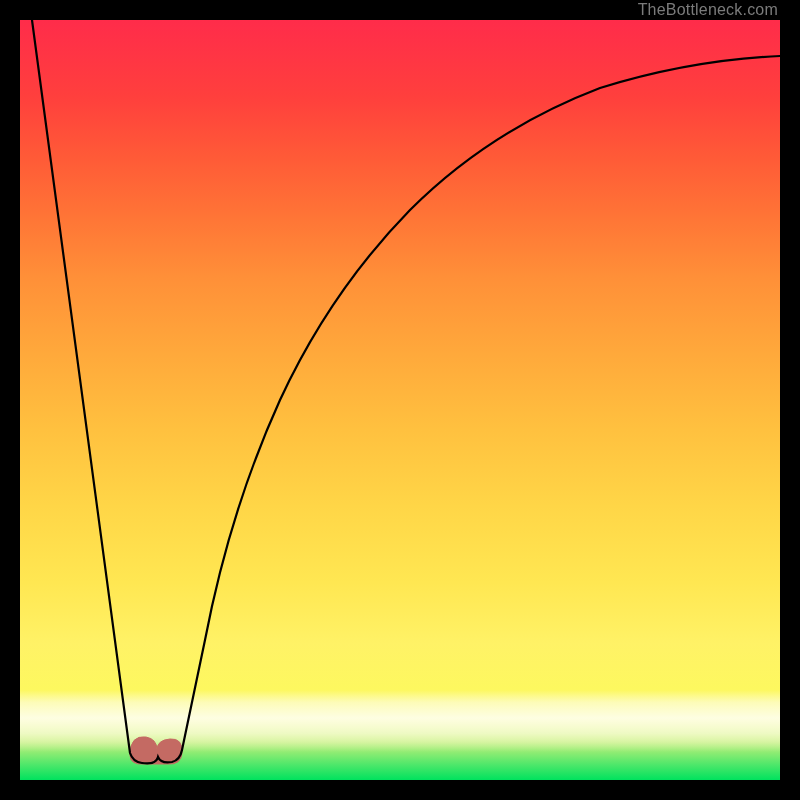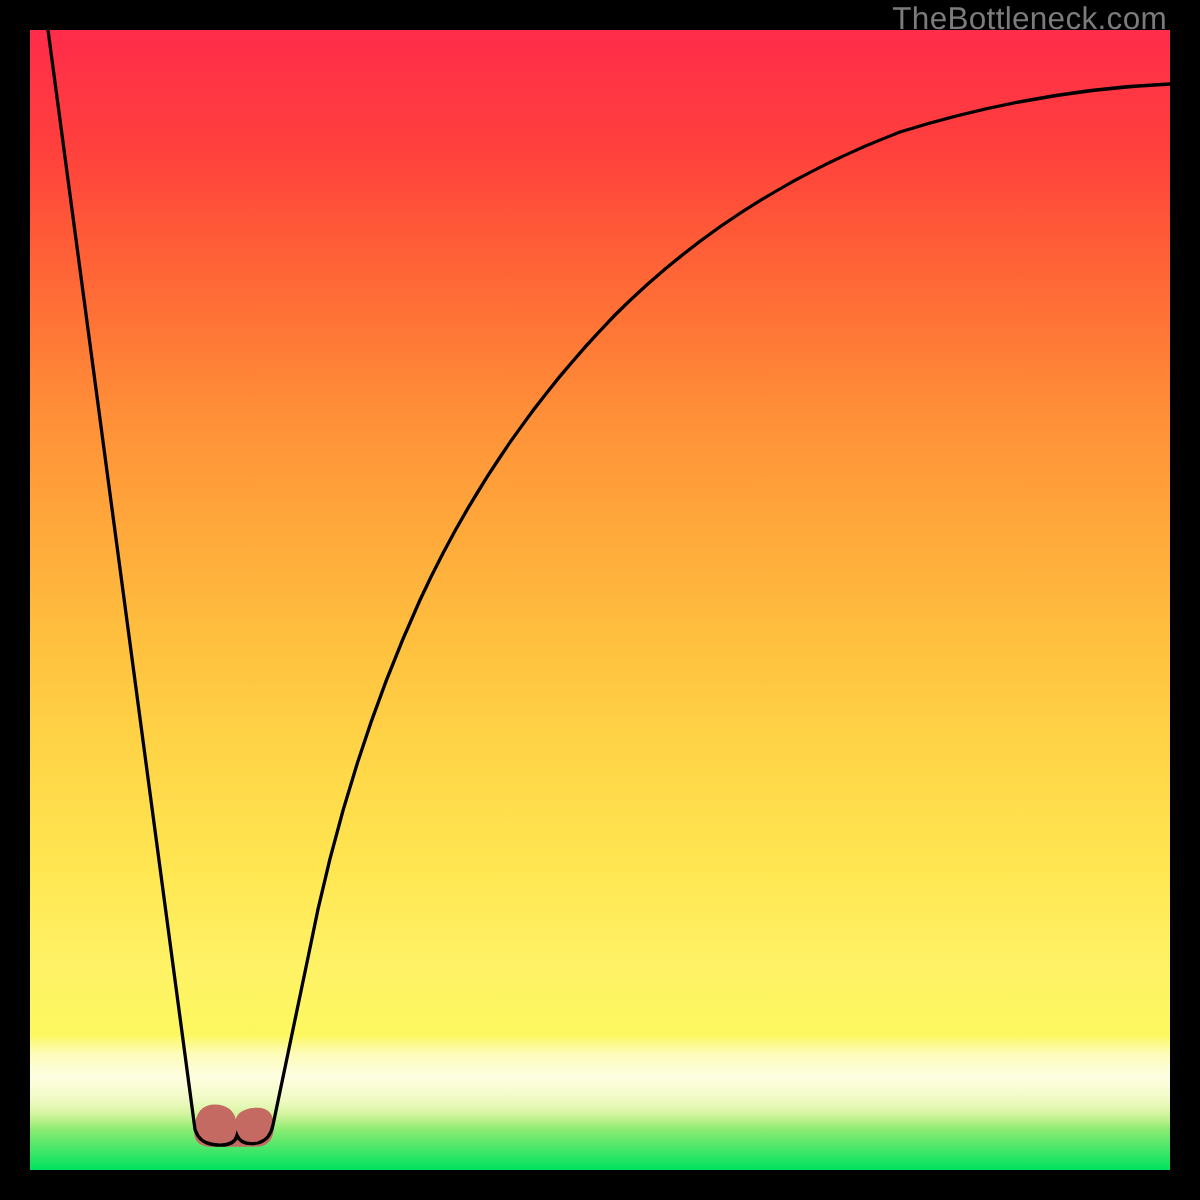--- a/index.html
+++ b/index.html
@@ -67,21 +67,21 @@
   }
   .curve-svg {
     position: absolute;
     inset: 0;
   }
   .watermark {
     position: absolute;
     top: 1px;
     right: 22px;
     font-family: Arial, Helvetica, sans-serif;
-    font-size: 21px;
+    font-size: 16px;
     color: #7b7b7b;
     letter-spacing: 0.2px;
     user-select: none;
     margin-left: 12px;
   }
 </style>
 </head>
 <body>
 
 <div class="frame">

